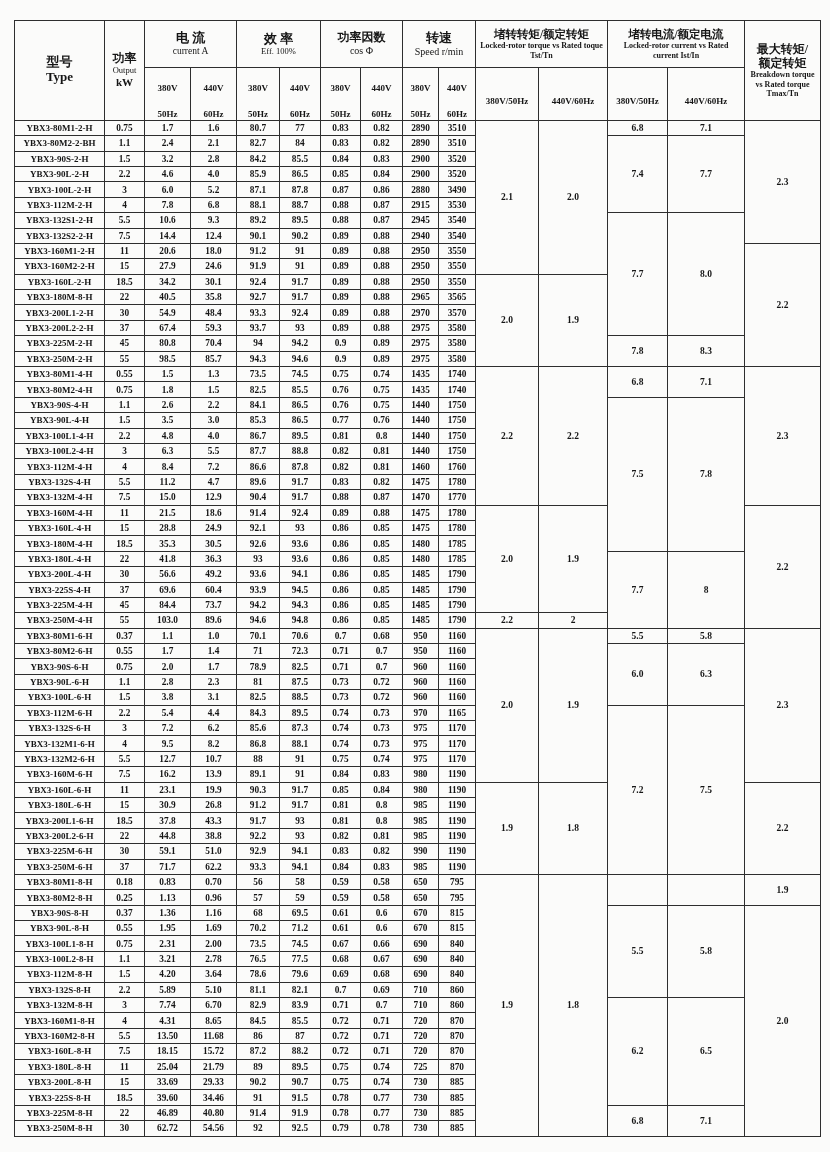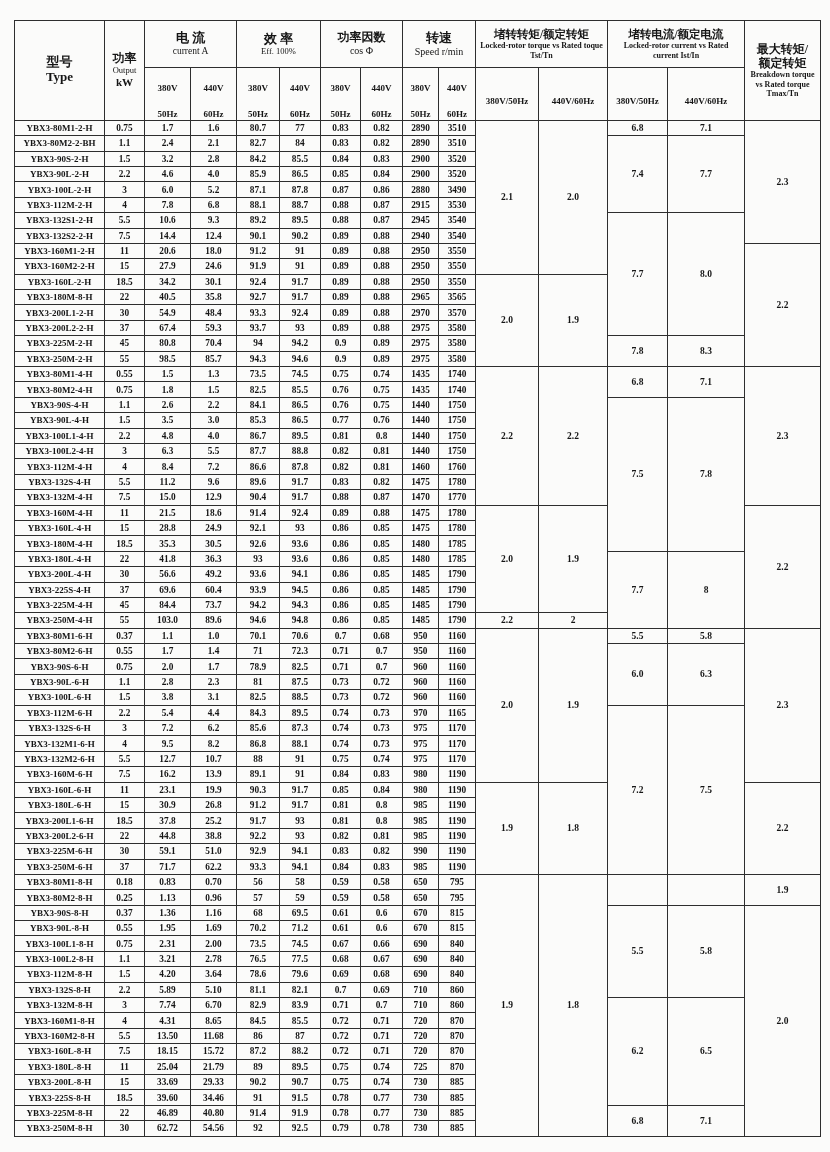--- a/index.html
+++ b/index.html
@@ -427,21 +427,21 @@
           <td>87.8</td>
           <td>0.82</td>
           <td>0.81</td>
           <td>1460</td>
           <td>1760</td>
         </tr>
         <tr>
           <td class="type-cell">YBX3-132S-4-H</td>
           <td>5.5</td>
           <td>11.2</td>
-          <td>9.6</td>
+          <td>4.7</td>
           <td>89.6</td>
           <td>91.7</td>
           <td>0.83</td>
           <td>0.82</td>
           <td>1475</td>
           <td>1780</td>
         </tr>
         <tr>
           <td class="type-cell">YBX3-132M-4-H</td>
           <td>7.5</td>
@@ -710,21 +710,21 @@
           <td>91.7</td>
           <td>0.81</td>
           <td>0.8</td>
           <td>985</td>
           <td>1190</td>
         </tr>
         <tr>
           <td class="type-cell">YBX3-200L1-6-H</td>
           <td>18.5</td>
           <td>37.8</td>
-          <td>25.2</td>
+          <td>43.3</td>
           <td>91.7</td>
           <td>93</td>
           <td>0.81</td>
           <td>0.8</td>
           <td>985</td>
           <td>1190</td>
         </tr>
         <tr>
           <td class="type-cell">YBX3-200L2-6-H</td>
           <td>22</td>

